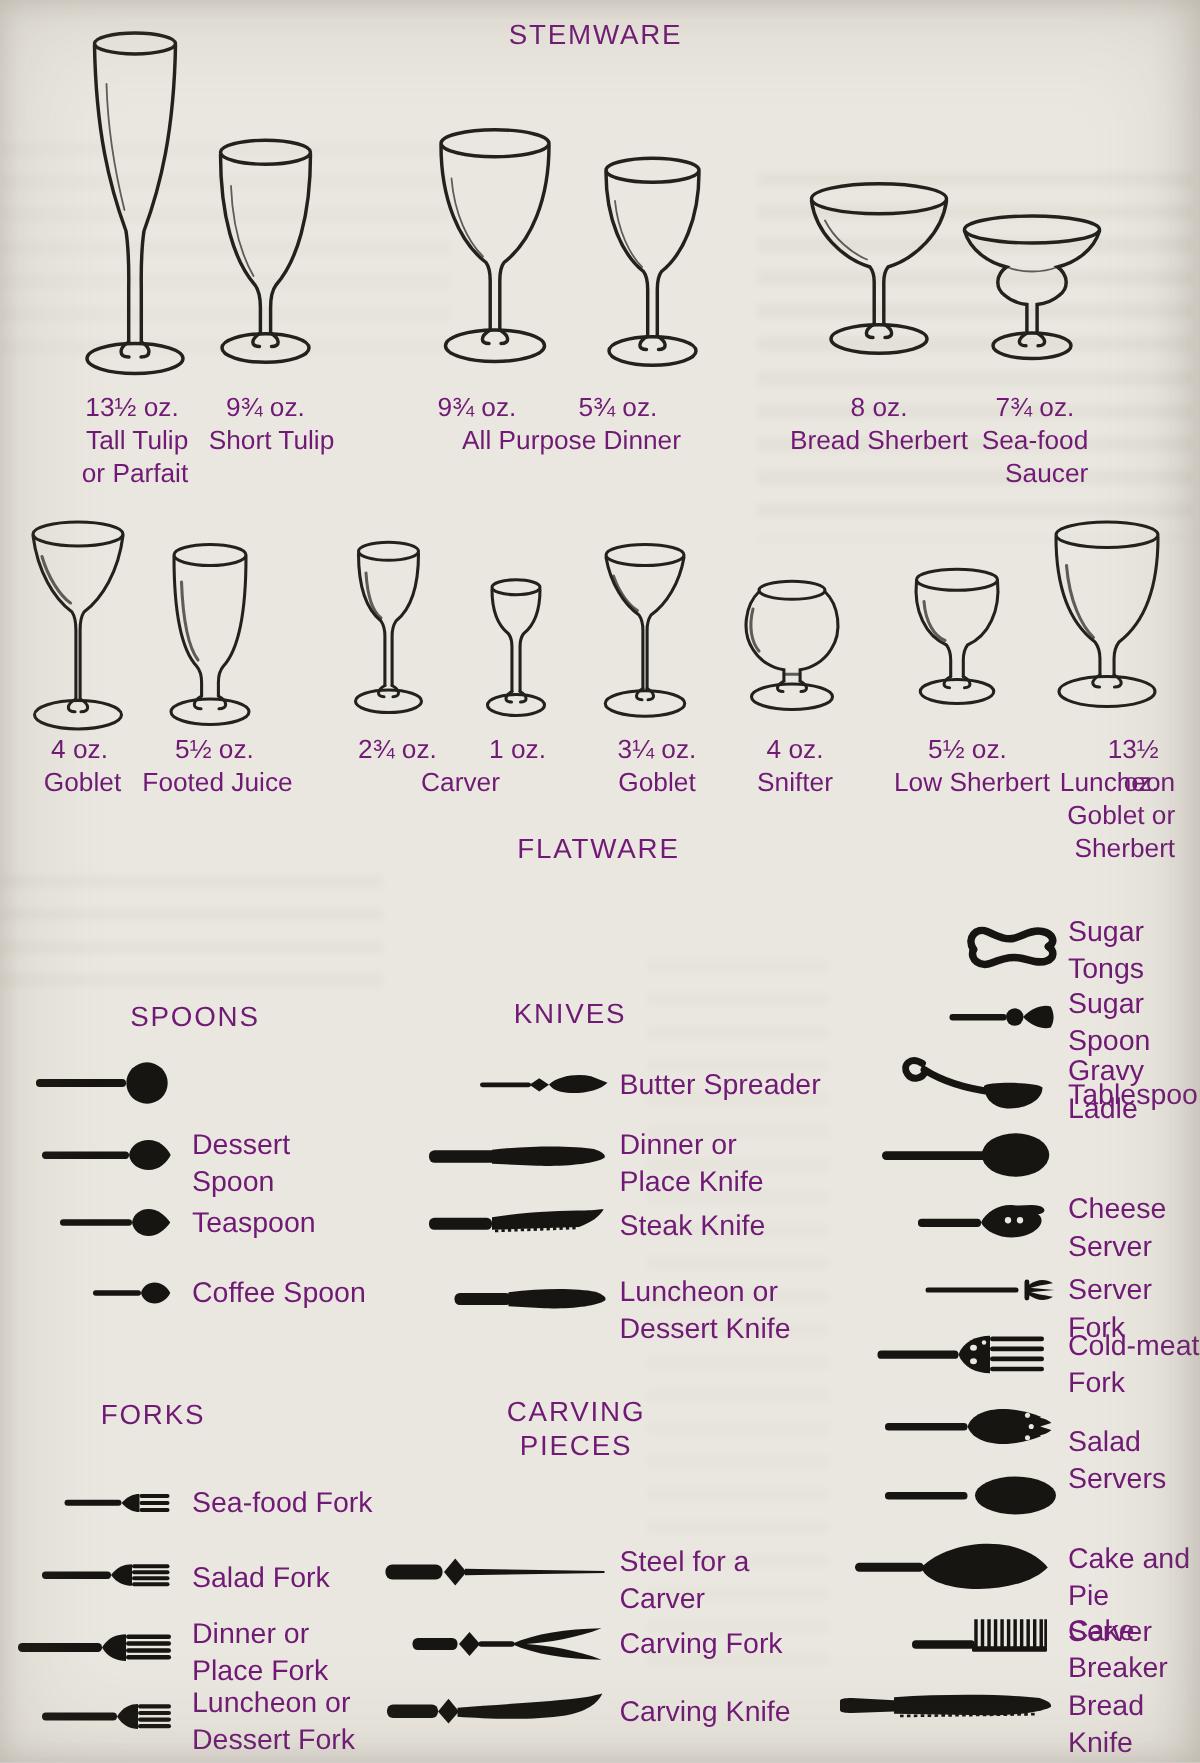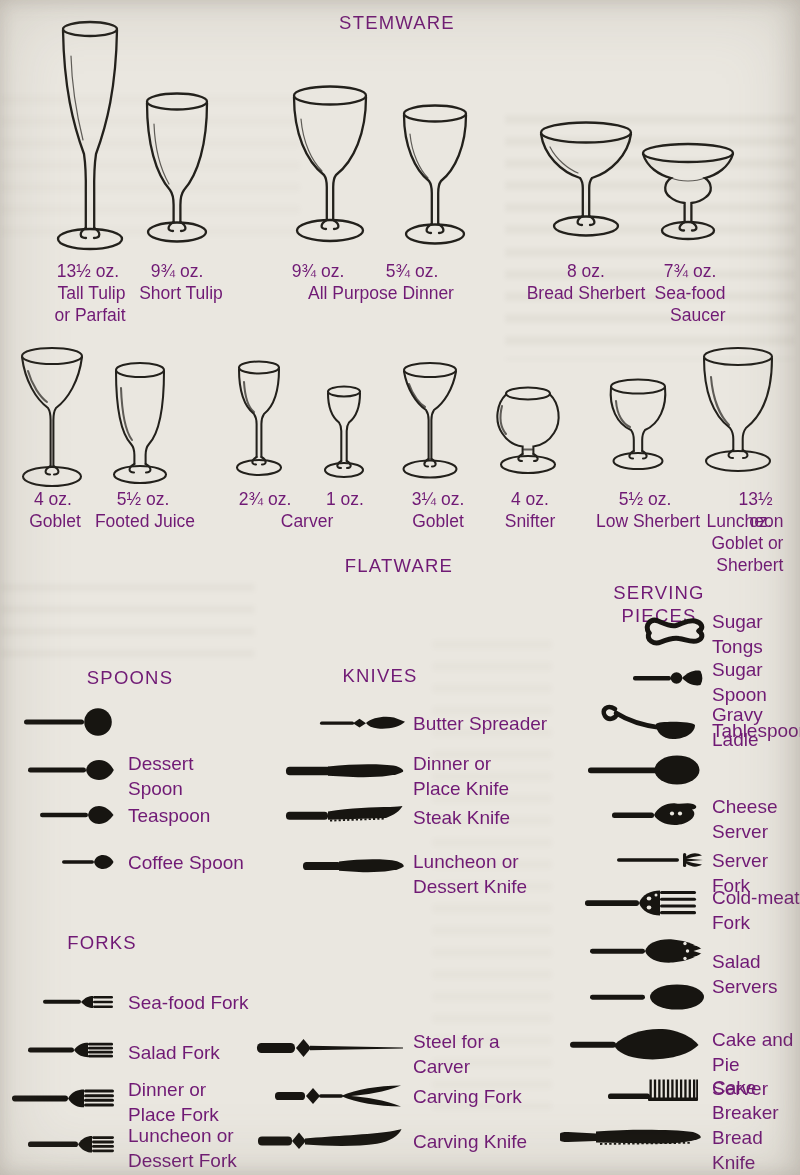--- a/index.html
+++ b/index.html
@@ -32,24 +32,25 @@
 <div class="page">
 
   <div class="bleed" style="left:505px;top:115px;width:290px;height:125px;"></div>
   <div class="bleed" style="left:505px;top:248px;width:290px;height:112px;"></div>
   <div class="bleed" style="left:0px;top:583px;width:255px;height:82px;opacity:.3;"></div>
   <div class="bleed" style="left:432px;top:640px;width:120px;height:470px;opacity:.22;"></div>
   <div class="bleed" style="left:0px;top:95px;width:300px;height:150px;opacity:.2;"></div>
 
   <div class="hdr" style="left:397px;top:11px;">STEMWARE</div>
   <div class="hdr" style="left:399px;top:554px;">FLATWARE</div>
-  <div class="hdr wide" style="left:659px;top:581px;">SERVING PIECES</div>
   <div class="hdr" style="left:105px;top:666px;margin-left:25px;">SPOONS</div>
   <div class="hdr" style="left:380px;top:664px;">KNIVES</div>
   <div class="hdr" style="left:102px;top:931px;">FORKS</div>
+  <div class="hdr" style="left:384px;top:929px;">CARVING
+PIECES</div>
 
   <div class="glass" style="left:52px;top:20px;">
     <svg width="76" height="238" viewBox="0 0 76 238">
       <ellipse cx="38" cy="9" rx="27" ry="7"></ellipse>
       <path d="M11,10 C12,68 21,104 32,134 C33.5,144 34,158 33.8,172 L33.8,208"></path>
       <path d="M65,10 C64,68 55,104 44,134 C42.5,144 42,158 42.2,172 L42.2,208"></path>
       <path d="M33.8,208 C27,212 27,218 34,218"></path>
         <path d="M42.2,208 C49,212 49,218 42,218"></path>
       <ellipse cx="38" cy="219" rx="32" ry="10"></ellipse>
       <path class="shade" d="M19,36 C20,72 26,100 31,120"></path>

